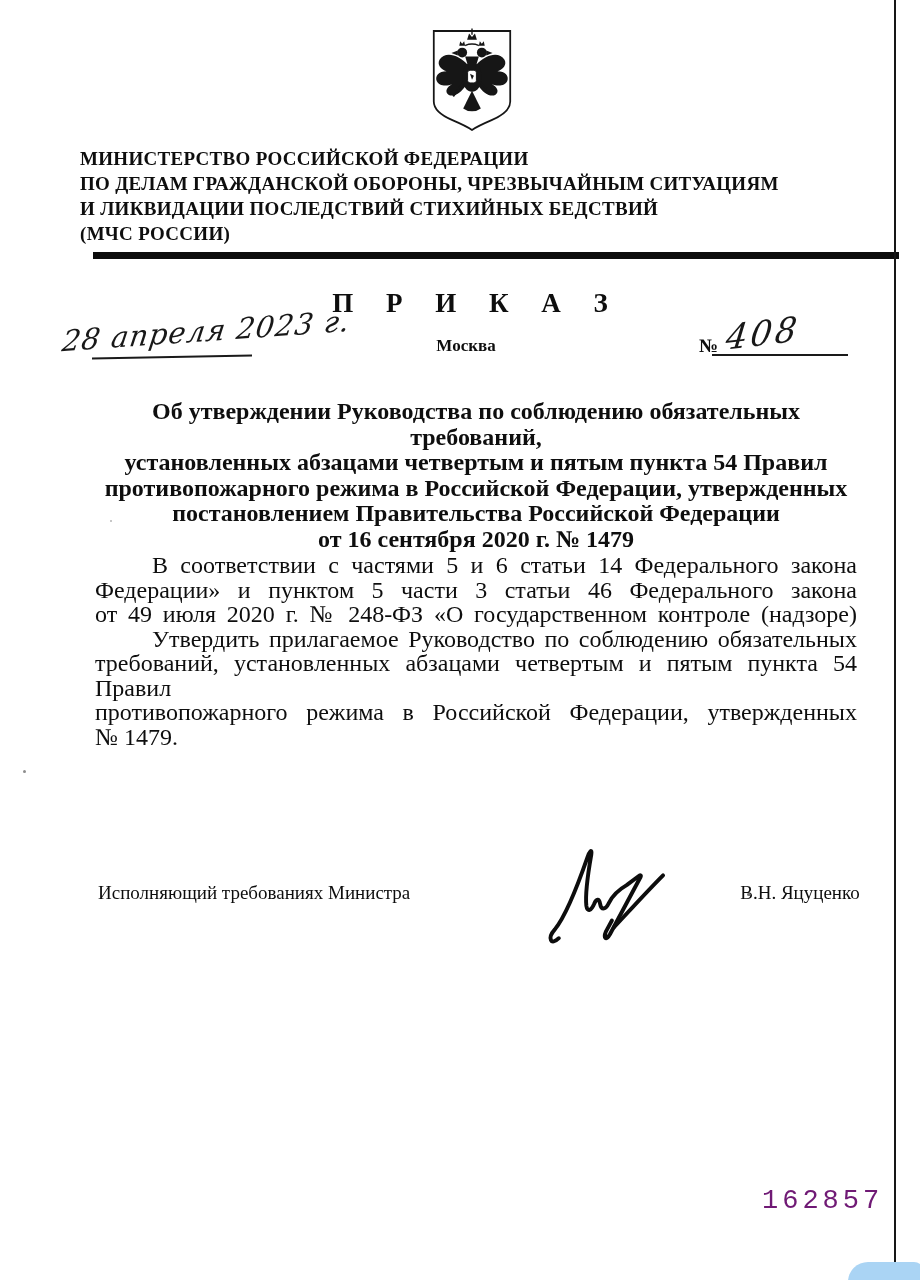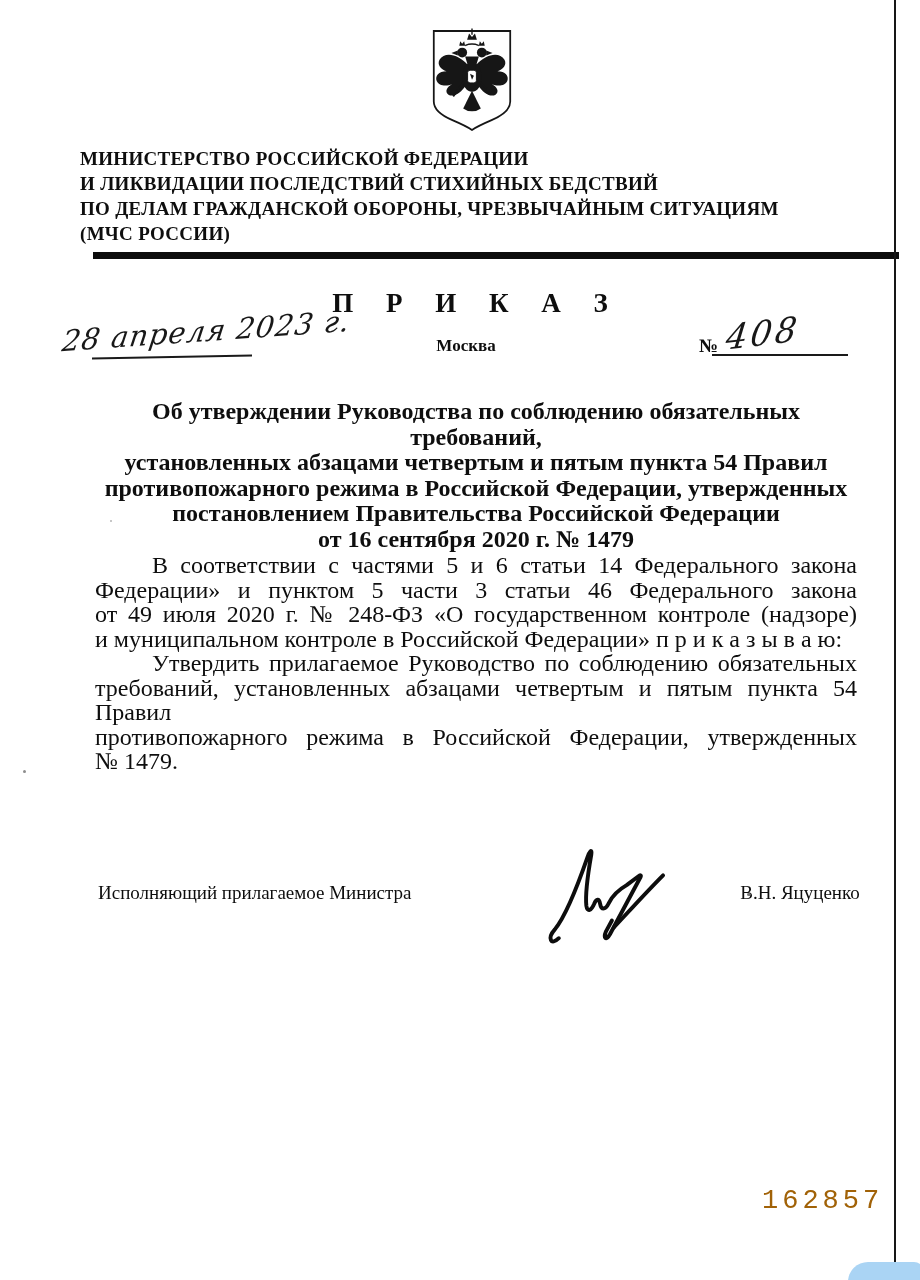--- a/index.html
+++ b/index.html
@@ -81,21 +81,21 @@
   }
   .signature-svg { position: absolute; left: 543px; top: 834px; width: 128px; height: 118px; }
   .sig-name {
     position: absolute; left: 720px; top: 882px; width: 160px;
     text-align: center; font-size: 19px;
   }
 
   .stamp-number {
     position: absolute; left: 762px; top: 1186px;
     font-family: "Liberation Mono", monospace; font-size: 27px;
-    letter-spacing: 4px; color: #a16207; white-space: nowrap;
+    letter-spacing: 4px; color: #701a75; white-space: nowrap;
   }
 
   
   .scan-line { position: absolute; left: 894px; top: 0; width: 2px; height: 1262px; background: #161616; }
   .chat-bubble {
     position: absolute; left: 848px; top: 1262px; width: 76px; height: 20px;
     background: #aad4f4; border-radius: 20px 10px 0 0;
   }
   .noise { position: absolute; background: #8d8d8d; border-radius: 50%; }
   .noise.n1 { left: 23px; top: 770px; width: 3px; height: 3px; }
@@ -134,22 +134,22 @@
       <path d="M44 52 L30 71 L31.6 72.3 L45.6 53.3 Z"></path>
       <path d="M55 53 L66 64 L64.8 65.3 L53.8 54.3 Z"></path>
       <circle cx="67.5" cy="65.5" r="3"></circle>
     </g>
     <rect x="45.5" y="45" width="9" height="13" rx="2.5" fill="#ffffff" stroke="#161616" stroke-width="1"></rect>
     <path d="M48 48.5 l4 2.2 -2 4 z" fill="#161616"></path>
   </svg>
 
   <div class="ministry">
     <div>МИНИСТЕРСТВО РОССИЙСКОЙ ФЕДЕРАЦИИ</div>
+    <div>ПО ДЕЛАМ ГРАЖДАНСКОЙ ОБОРОНЫ, ЧРЕЗВЫЧАЙНЫМ СИТУАЦИЯМ</div>
     <div>И ЛИКВИДАЦИИ ПОСЛЕДСТВИЙ СТИХИЙНЫХ БЕДСТВИЙ</div>
-    <div>ПО ДЕЛАМ ГРАЖДАНСКОЙ ОБОРОНЫ, ЧРЕЗВЫЧАЙНЫМ СИТУАЦИЯМ</div>
     <div>(МЧС РОССИИ)</div>
   </div>
 
   <div class="divider"></div>
 
   <div class="order-heading">П Р И К А З</div>
 
   <div class="hand hand-date">28 апреля 2023 г.</div>
   <div class="date-underline"></div>
   <div class="city">Москва</div>
@@ -162,28 +162,27 @@
     <div>установленных абзацами четвертым и пятым пункта 54 Правил</div>
     <div>противопожарного режима в Российской Федерации, утвержденных</div>
     <div>постановлением Правительства Российской Федерации</div>
     <div>от 16 сентября 2020 г. № 1479</div>
   </div>
 
   <div class="body-text">
     <div class="jline indent">В соответствии с частями 5 и 6 статьи 14 Федерального закона</div>
     <div class="jline">Федерации» и пунктом 5 части 3 статьи 46 Федерального закона</div>
     <div class="jline">от 49 июля 2020 г. № 248-ФЗ «О государственном контроле (надзоре)</div>
-    <div>и муниципальном контроле в Российской Федерации» п р и к а з ы в а ю:</div>
     <div class="jline indent">Утвердить прилагаемое Руководство по соблюдению обязательных</div>
     <div class="jline">требований, установленных абзацами четвертым и пятым пункта 54 Правил</div>
     <div class="jline">противопожарного режима в Российской Федерации, утвержденных</div>
     <div>№ 1479.</div>
   </div>
 
-  <div class="sig-position">Исполняющий прилагаемое Министра</div>
+  <div class="sig-position">Исполняющий требованиях Министра</div>
   <svg class="signature-svg" viewBox="0 0 130 120" xmlns="http://www.w3.org/2000/svg" fill="none" stroke="#0d0d0d" stroke-width="4" stroke-linecap="round" stroke-linejoin="round">
     <path d="M16 106 C8 114 4 106 12 97 C24 82 36 50 45 24 C47 18 50 14 49 21 C45 44 43 64 44 73 C45 80 49 78 52 71 C54 66 57 65 58 71 C59 77 63 78 67 70 C71 62 78 56 85 52 L97 43 C99 41 100 42 99 44 L68 102 C64 109 61 106 64 99 L70 88"></path>
     <path d="M72 95 C86 80 106 58 122 42"></path>
   </svg>
   <div class="sig-name">В.Н. Яцуценко</div>
 
   <div class="stamp-number">162857</div>
 
   <div class="scan-line"></div>
   <div class="chat-bubble"></div>

